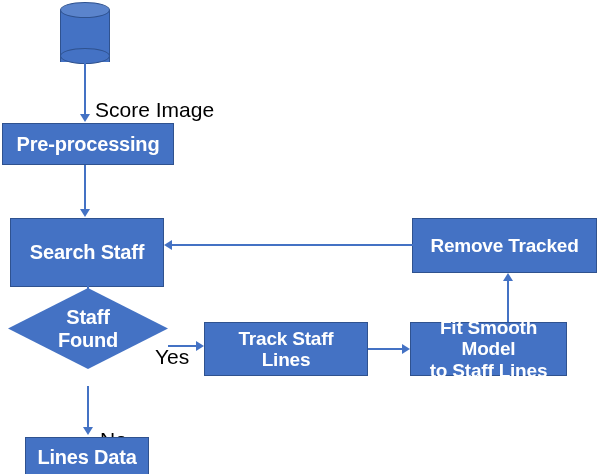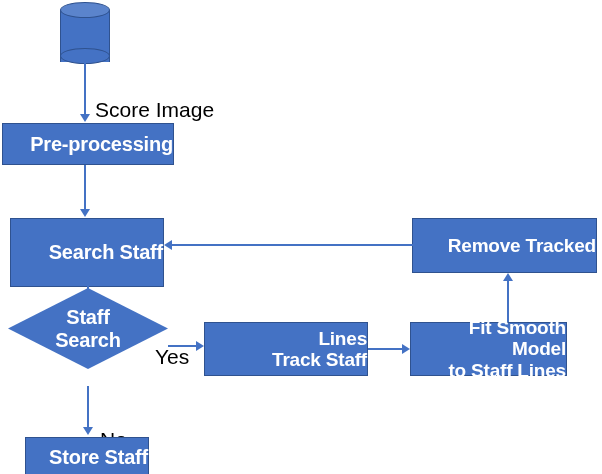--- a/index.html
+++ b/index.html
@@ -27,21 +27,20 @@
     display: flex;
     align-items: center;
     justify-content: center;
     text-align: center;
     line-height: 1.12;
     letter-spacing: -0.2px;
   }
   .node span {
     display: block;
     width: 100%;
-    text-align: right;
   }
   #node-preprocessing { left: 2px;   top: 123px; width: 172px; height: 42px;  font-size: 20px; }
   #node-search-staff  { left: 10px;  top: 218px; width: 154px; height: 69px;  font-size: 20px; }
   #node-store-data    { left: 25px;  top: 437px; width: 124px; height: 40px;  font-size: 20px; }
   #node-track-staff   { left: 204px; top: 322px; width: 164px; height: 54px;  font-size: 19px; }
   #node-fit-model     { left: 410px; top: 322px; width: 157px; height: 54px;  font-size: 19px; }
   #node-remove-staff  { left: 412px; top: 218px; width: 185px; height: 55px;  font-size: 19px; }
 
   
   #node-decision {
@@ -179,40 +178,40 @@
     <span>Search Staff</span>
   </div>
 
   <div class="conn-v" style="left:87px; top:273px; height:25px;"></div>
   <div class="arrow arrow-down" style="left:83px; top:297px;"></div>
 
   <div id="node-decision">
     <div class="diamond-shape"></div>
     <div class="diamond-label">
       <span>Staff</span>
-      <span>Search</span>
+      <span>Found</span>
     </div>
   </div>
 
   <div class="conn-h" style="left:168px; top:345px; width:30px;"></div>
   <div class="arrow arrow-right" style="left:196px; top:341px;"></div>
   <div class="edge-label" id="label-yes">Yes</div>
 
   <div class="conn-v" style="left:87px; top:386px; height:42px;"></div>
   <div class="arrow arrow-down" style="left:83px; top:427px;"></div>
   <div class="edge-label" id="label-no">No</div>
 
   <div class="node" id="node-store-data">
-    <span>Store Staff</span>
+    <span>Lines Data</span>
   </div>
 
   <div class="node" id="node-track-staff">
     <span>
+      <span>Track Staff</span>
       <span>Lines</span>
-      <span>Track Staff</span>
     </span>
   </div>
 
   <div class="conn-h" style="left:368px; top:348px; width:36px;"></div>
   <div class="arrow arrow-right" style="left:402px; top:344px;"></div>
 
   <div class="node" id="node-fit-model">
     <span>
       <span>Fit Smooth Model</span>
       <span>to Staff Lines</span>

